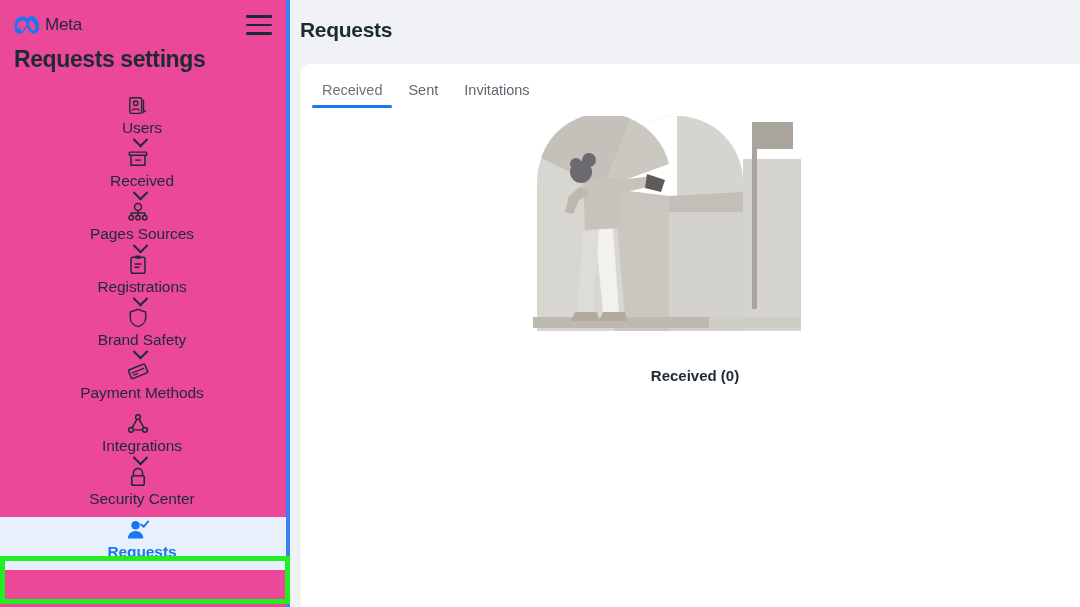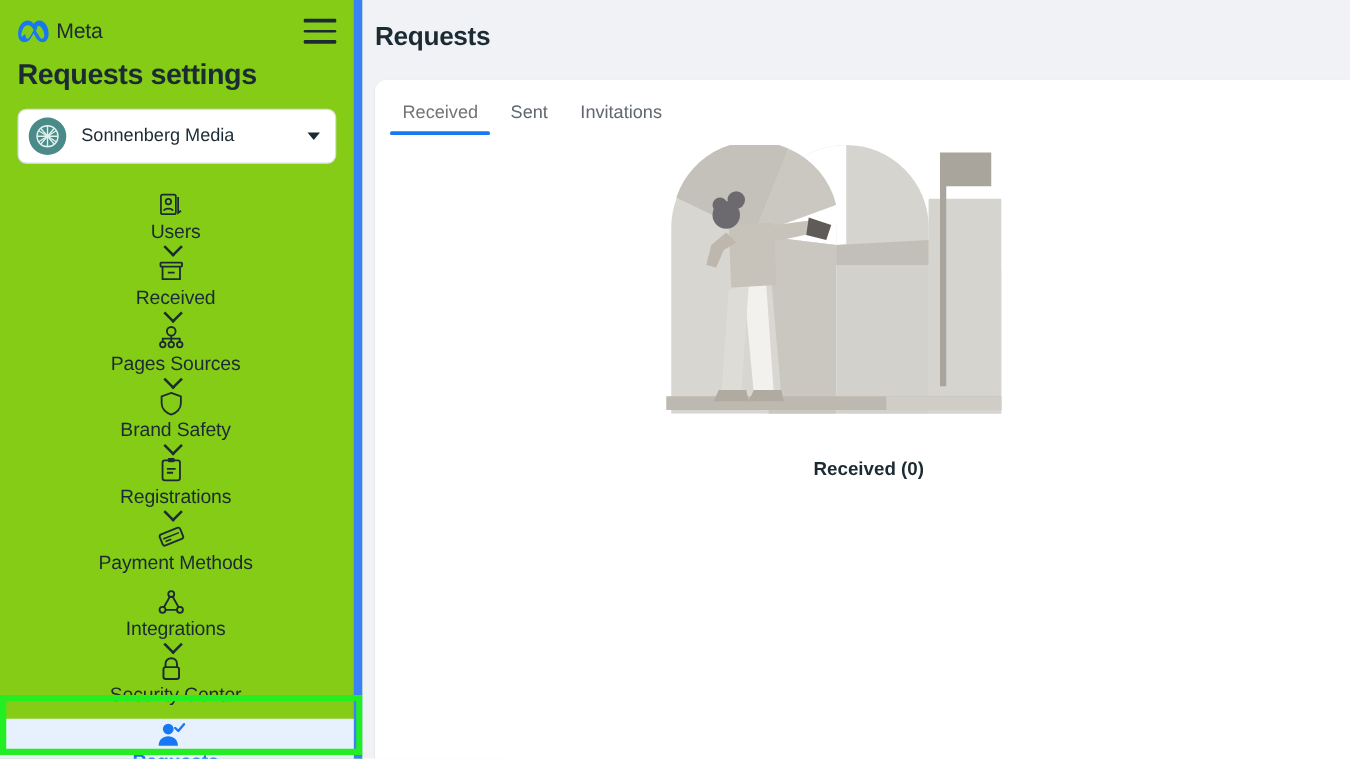--- a/index.html
+++ b/index.html
@@ -9,22 +9,22 @@
     font-family: "Liberation Sans", sans-serif;
     background: #ffffff;
   }
   #app { position: relative; width: 1080px; height: 607px; display: flex; }
 
   
   .sidebar {
     position: relative;
     width: 290px;
     height: 607px;
-    background: #84cc16;
-    border-right: 7px solid #3b82f6;
+    background: #ec4899;
+    border-right: 4px solid #3b82f6;
     flex: 0 0 290px;
   }
   .sb-top {
     display: flex; align-items: center; justify-content: space-between;
     padding: 12px 14px 0 14px;
     height: 38px;
   }
   .meta-logo { display: flex; align-items: center; gap: 5px; }
   .meta-mark { display: block; }
   .meta-word {
@@ -186,33 +186,20 @@
       </div>
       <div class="hamburger">
         <span></span>
           <span></span>
           <span></span>
       </div>
     </div>
 
     <div class="page-title-sb">Requests settings</div>
 
-    <div class="biz-select">
-      <div class="biz-avatar">
-        <svg width="22" height="22" viewBox="0 0 24 24">
-          <g fill="none" stroke="#dff0ee" stroke-width="1.2">
-            <path d="M12 2.8 C6.9 2.8 2.8 6.9 2.8 12 C2.8 17.1 6.9 21.2 12 21.2 C17.1 21.2 21.2 17.1 21.2 12 C21.2 6.9 17.1 2.8 12 2.8 Z"></path>
-            <path d="M4 7 L20 17 M4 17 L20 7 M12 2.8 L12 21.2 M2.8 12 L21.2 12"></path>
-            <path d="M6 5 L18 19 M18 5 L6 19"></path>
-          </g>
-        </svg>
-      </div>
-      <div class="biz-name">Sonnenberg Media</div>
-      <div class="caret-down"></div>
-    </div>
 
     <div class="nav">
 
       <div class="nav-item">
         <span class="nav-icon">
           <svg width="22" height="22" viewBox="0 0 24 24" fill="none" stroke="#1c2b33" stroke-width="1.5">
             <rect x="3" y="3" width="13" height="17" rx="1.5"></rect>
             <circle cx="9.5" cy="9" r="2.4"></circle>
             <path d="M5.6 17 C6.3 14.6 12.7 14.6 13.4 17"></path>
             <path d="M18 5 L18 19 L20.5 17"></path>
@@ -244,36 +231,36 @@
             <path d="M12 10.4 L12 15.8 M12 13 L4.6 13 L4.6 15.8 M12 13 L19.4 13 L19.4 15.8"></path>
           </svg>
         </span>
         <span class="nav-label">Pages Sources</span>
         <span class="chev"></span>
       </div>
 
       <div class="nav-item">
         <span class="nav-icon">
           <svg width="22" height="22" viewBox="0 0 24 24" fill="none" stroke="#1c2b33" stroke-width="1.6">
-            <path d="M12 2.6 L20.4 5.6 L20.4 11.6 C20.4 16.4 16.8 20.2 12 21.4 C7.2 20.2 3.6 16.4 3.6 11.6 L3.6 5.6 Z"></path>
-          </svg>
-        </span>
-        <span class="nav-label">Brand Safety</span>
-        <span class="chev"></span>
-      </div>
-
-      <div class="nav-item">
-        <span class="nav-icon">
-          <svg width="22" height="22" viewBox="0 0 24 24" fill="none" stroke="#1c2b33" stroke-width="1.6">
             <rect x="4.4" y="3.6" width="15.2" height="17.4" rx="2"></rect>
             <rect x="9" y="1.6" width="6" height="3.6" rx="1" fill="#1c2b33" stroke="none"></rect>
             <path d="M8.2 11 L15.8 11 M8.2 14.4 L13.6 14.4"></path>
           </svg>
         </span>
         <span class="nav-label">Registrations</span>
+        <span class="chev"></span>
+      </div>
+
+      <div class="nav-item">
+        <span class="nav-icon">
+          <svg width="22" height="22" viewBox="0 0 24 24" fill="none" stroke="#1c2b33" stroke-width="1.6">
+            <path d="M12 2.6 L20.4 5.6 L20.4 11.6 C20.4 16.4 16.8 20.2 12 21.4 C7.2 20.2 3.6 16.4 3.6 11.6 L3.6 5.6 Z"></path>
+          </svg>
+        </span>
+        <span class="nav-label">Brand Safety</span>
         <span class="chev"></span>
       </div>
 
       <div class="nav-item">
         <span class="nav-icon">
           <svg width="22" height="22" viewBox="0 0 24 24" fill="none" stroke="#1c2b33" stroke-width="1.6">
             <g transform="rotate(-22 12 12)">
               <rect x="2.4" y="7.2" width="19.2" height="10.4" rx="2"></rect>
               <path d="M4.6 11.6 L19.4 11.6" stroke-width="1.3"></path>
               <path d="M5.6 14.4 L11 14.4" stroke-width="1.3"></path>

